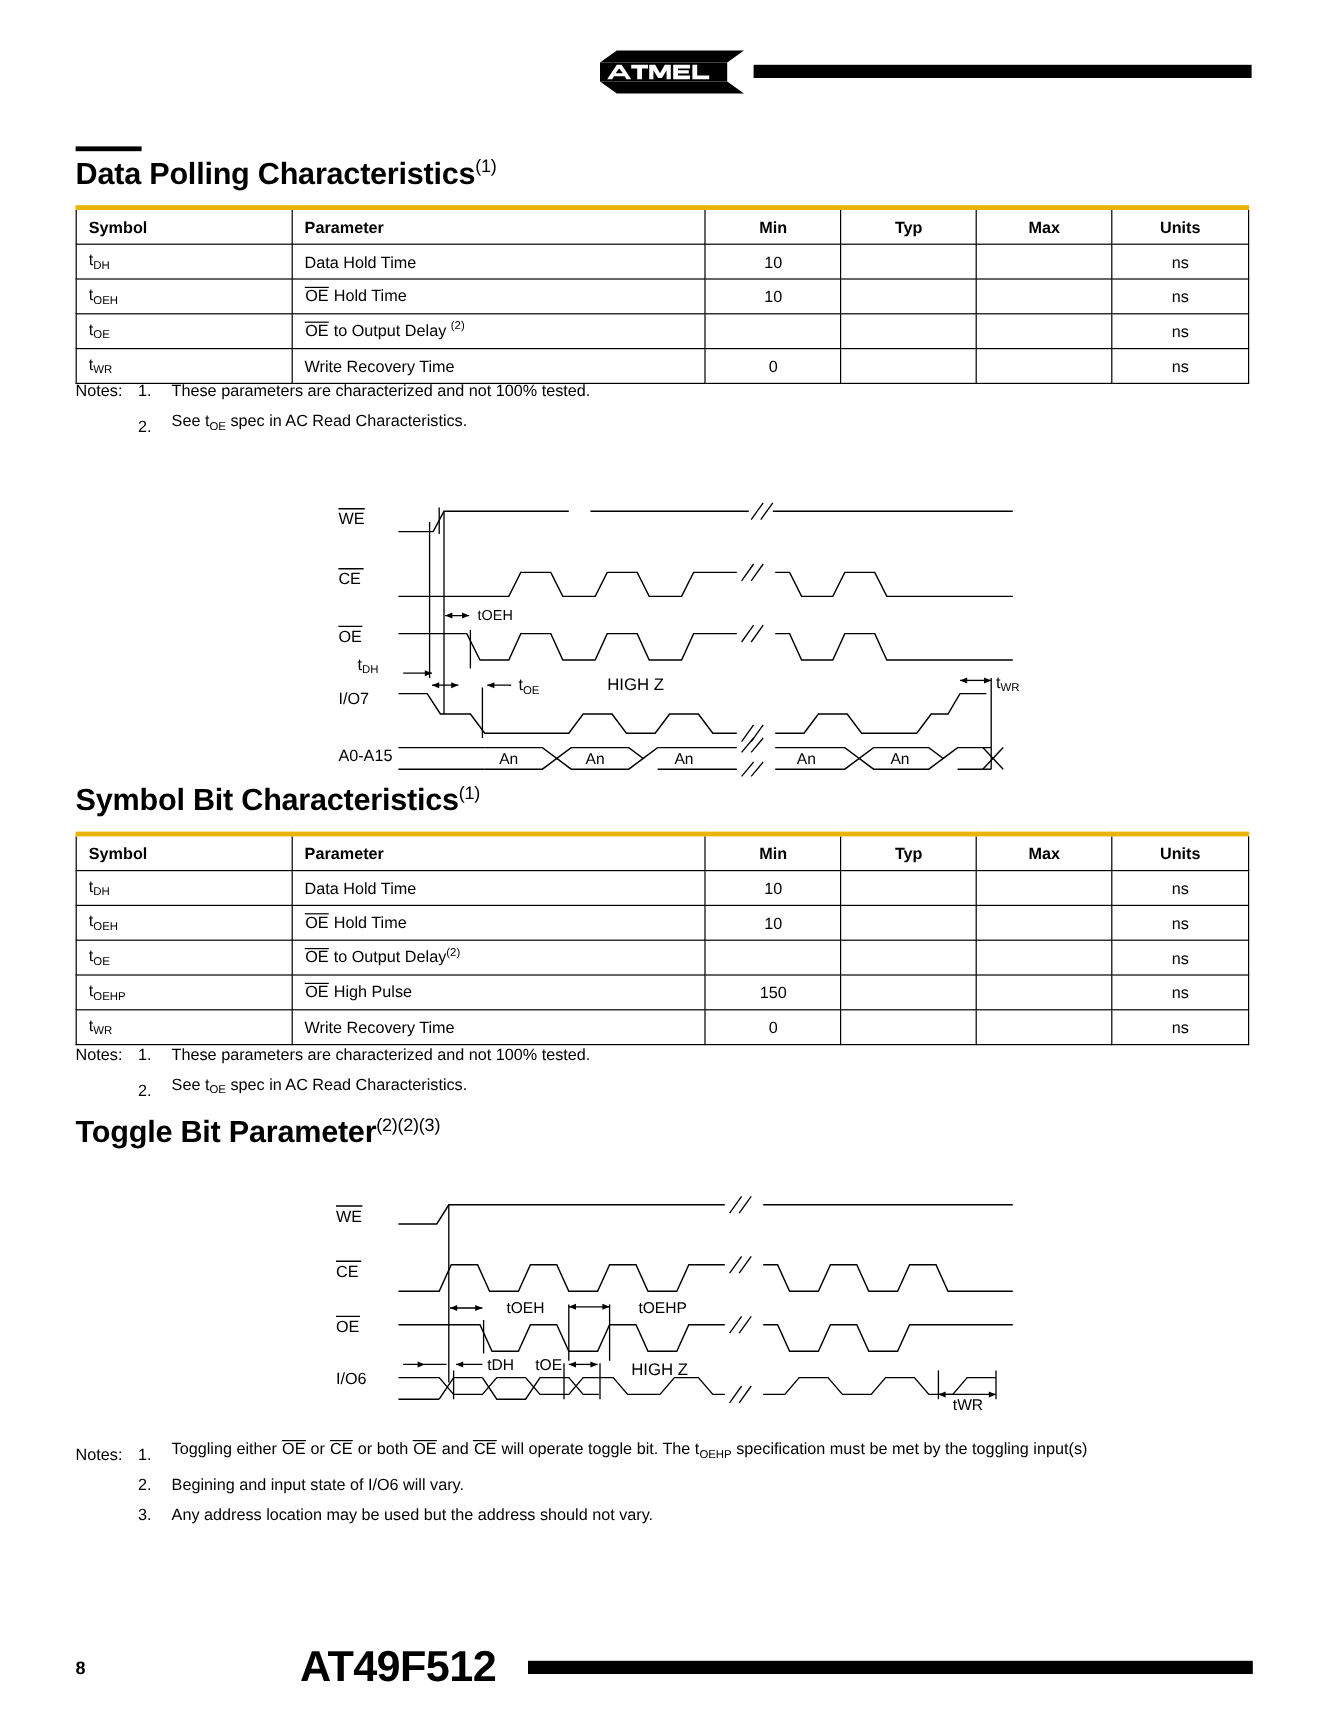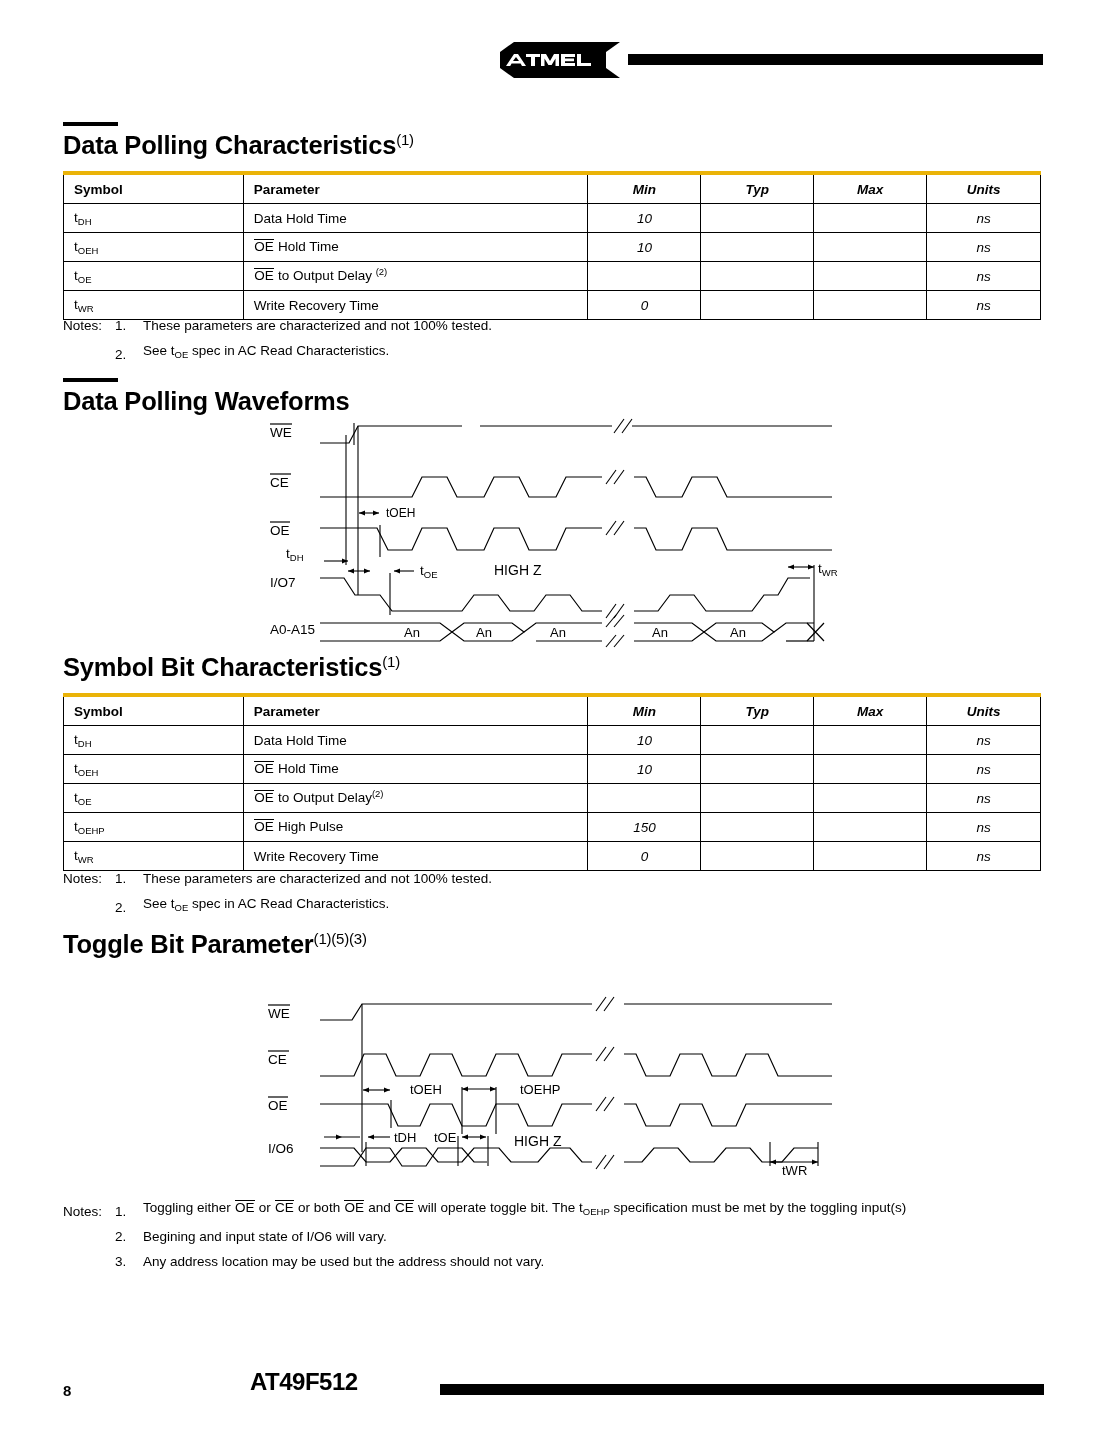--- a/index.html
+++ b/index.html
@@ -38,41 +38,41 @@
   }
   table.spec th,table.spec td{
     border:1px solid #000;
     padding:0 0 0 10px;
     height:28px;
     vertical-align:middle;
     font-weight:normal;
     text-align:left;
   }
   table.spec th{font-weight:bold;}
-  table.spec .c{text-align:center;padding-left:0;font-style:italic;}
+  table.spec .c{text-align:center;padding-left:0;}
   table.spec sub{font-size:9.5px;vertical-align:-3px;}
   table.spec sup{font-size:9.5px;vertical-align:super;line-height:0;}
   .ob{border-top:1.3px solid #000;display:inline-block;line-height:1.08;padding:0 0.5px;}
 
   
   .notes{position:absolute;font-size:13.5px;line-height:16px;}
   .notes .row{display:flex;margin-bottom:9px;align-items:flex-end;}
   .notes .lbl{width:52px;flex:0 0 52px;}
   .notes .num{width:28px;flex:0 0 28px;}
   .notes .txt{flex:1;}
   .notes sub{font-size:9.5px;vertical-align:-3px;}
 
   
-  .wave{position:absolute;}
+  .wave{position:absolute;margin-left:12px;}
   .wave svg{display:block;}
 
   
   .ftr{position:absolute;left:0;bottom:0;width:1105px;height:70px;}
   .pgno{position:absolute;left:63px;top:22px;font-size:15px;font-weight:bold;}
-  .part{position:absolute;left:250px;top:8px;font-size:24px;font-weight:bold;letter-spacing:-0.5px;}
+  .part{position:absolute;left:250px;top:8px;font-size:36px;font-weight:bold;letter-spacing:-0.5px;}
   .ftr-bar{position:absolute;left:440px;top:24px;width:604px;height:11px;background:#000;}
 </style>
 </head>
 <body>
 
 <div class="page">
 
   <div class="hdr">
     <div class="logo">
       <svg width="120" height="44" viewBox="0 0 120 44" aria-label="ATMEL">
@@ -154,21 +154,20 @@
       <span class="num">1.</span>
       <span class="txt">These parameters are characterized and not 100% tested.</span>
     </div>
     <div class="row">
       <span class="lbl"></span>
       <span class="num">2.</span>
       <span class="txt"><span>See t</span><sub>OE</sub><span> spec in AC Read Characteristics.</span></span>
     </div>
   </div>
 
-  <h1 class="sect" style="left:63px;top:389px;"><span class="ovl">Data</span><span> Polling Waveforms</span></h1>
 
   <div class="wave" style="left:262px;top:415px;">
     <svg width="580" height="235" viewBox="0 0 580 235">
       <g fill="none" stroke="#000" stroke-width="1.2" stroke-linejoin="miter">
 
         <g stroke="none" fill="#000" font-family="Liberation Sans, sans-serif" font-size="13.5">
           <text x="8" y="22">WE</text>
           <text x="8" y="72">CE</text>
           <text x="8" y="120">OE</text>
           <text x="8" y="172">I/O7</text>
@@ -361,21 +360,21 @@
       <span class="num">1.</span>
       <span class="txt">These parameters are characterized and not 100% tested.</span>
     </div>
     <div class="row">
       <span class="lbl"></span>
       <span class="num">2.</span>
       <span class="txt"><span>See t</span><sub>OE</sub><span> spec in AC Read Characteristics.</span></span>
     </div>
   </div>
 
-  <h1 class="sect" style="left:63px;top:932px;"><span>Toggle Bit Parameter</span><sup>(1)(5)(3)</sup></h1>
+  <h1 class="sect" style="left:63px;top:932px;"><span>Toggle Bit Parameter</span><sup>(2)(2)(3)</sup></h1>
 
   <div class="wave" style="left:262px;top:990px;">
     <svg width="580" height="185" viewBox="0 0 580 185">
       <g fill="none" stroke="#000" stroke-width="1.2">
 
         <g stroke="none" fill="#000" font-family="Liberation Sans, sans-serif" font-size="13.5">
           <text x="6" y="28">WE</text>
           <text x="6" y="74">CE</text>
           <text x="6" y="120">OE</text>
           <text x="6" y="163">I/O6</text>

